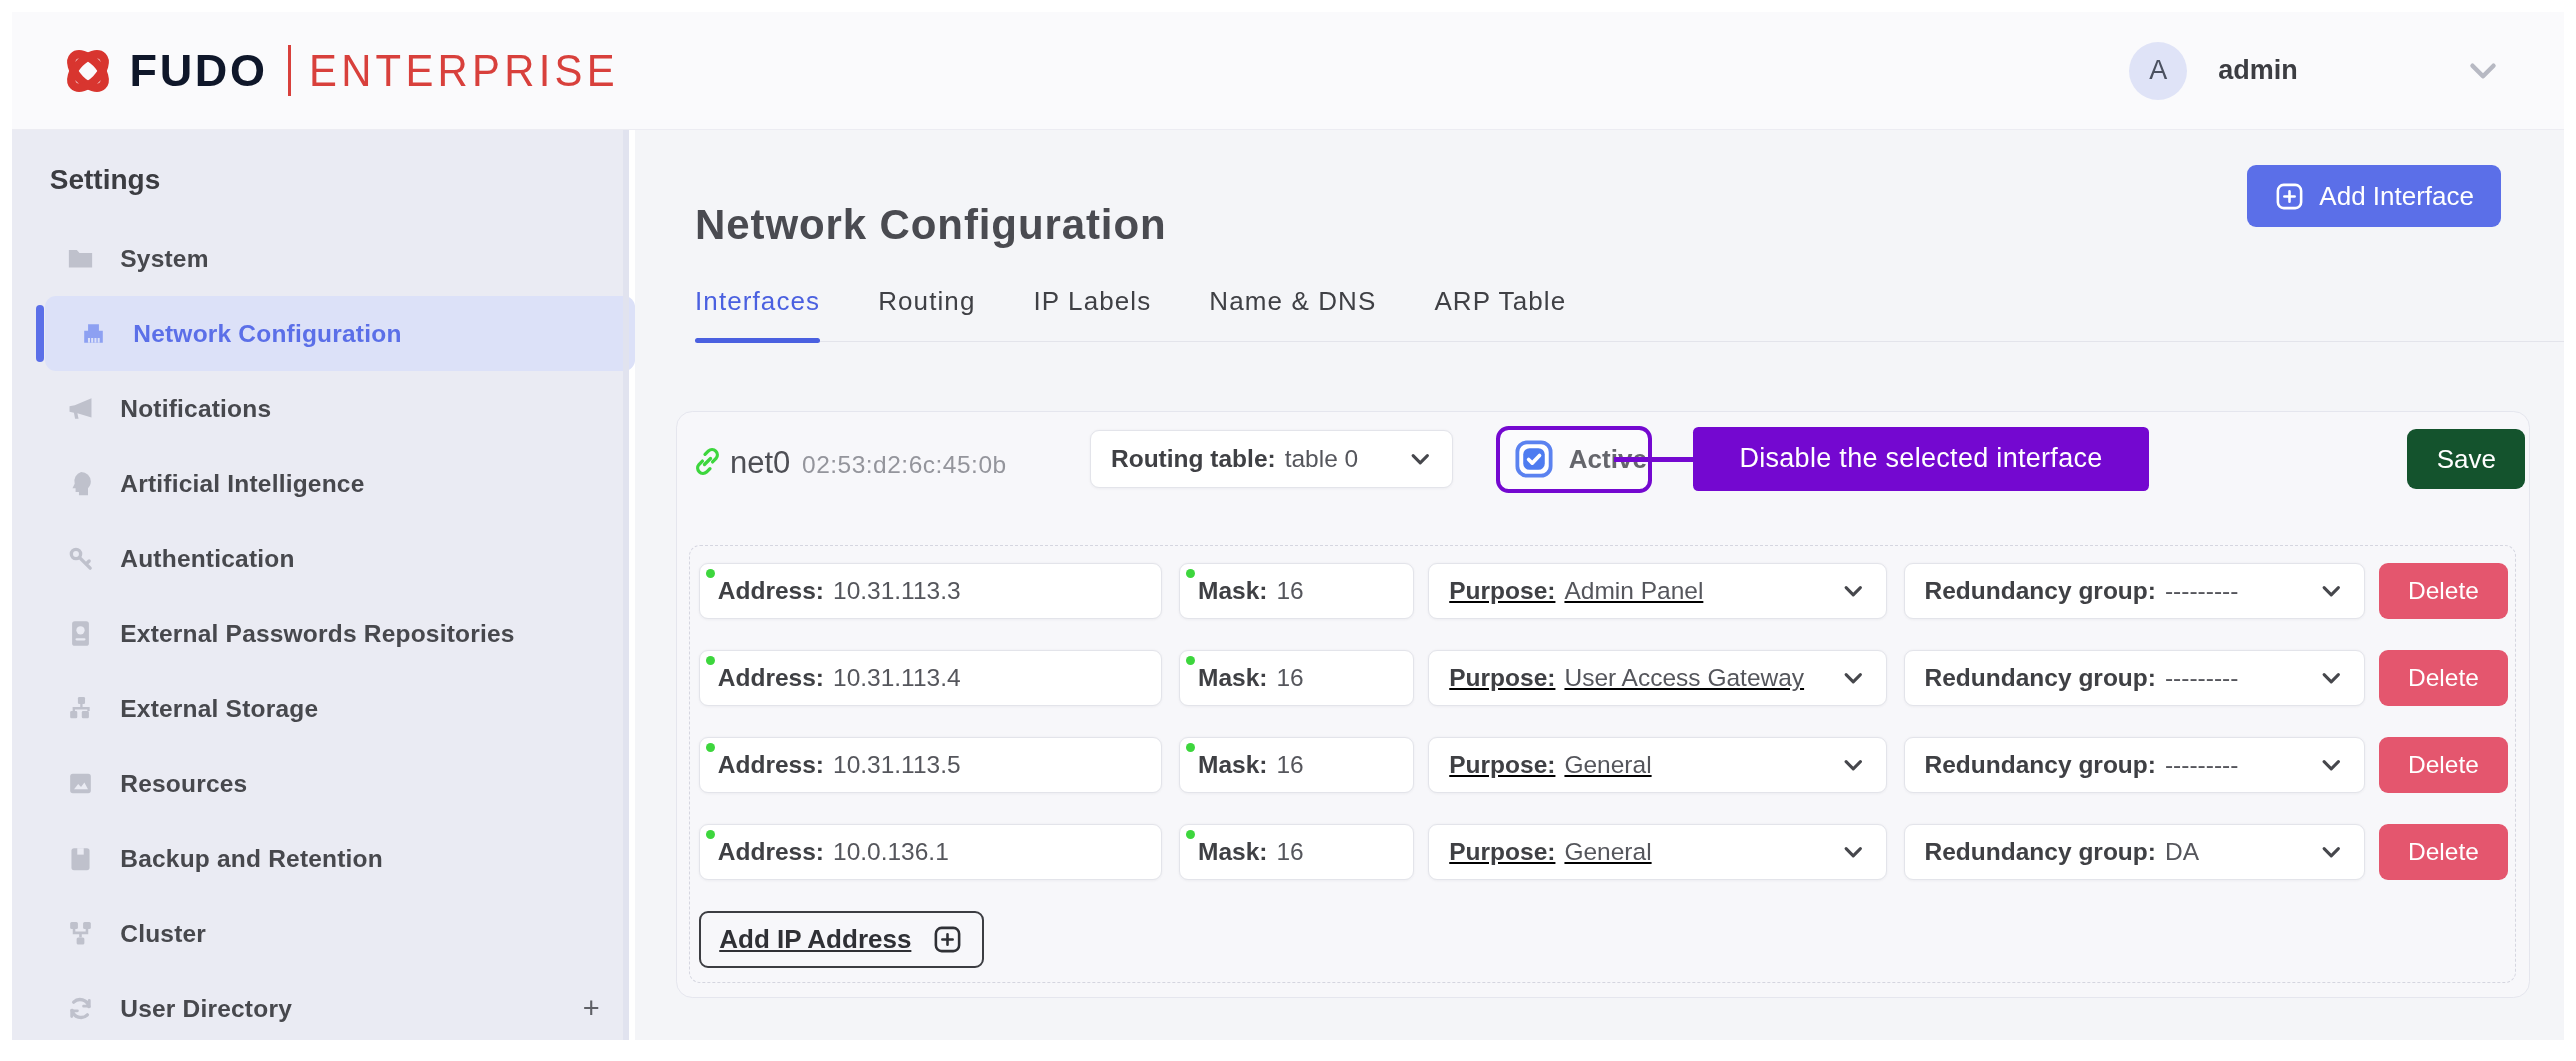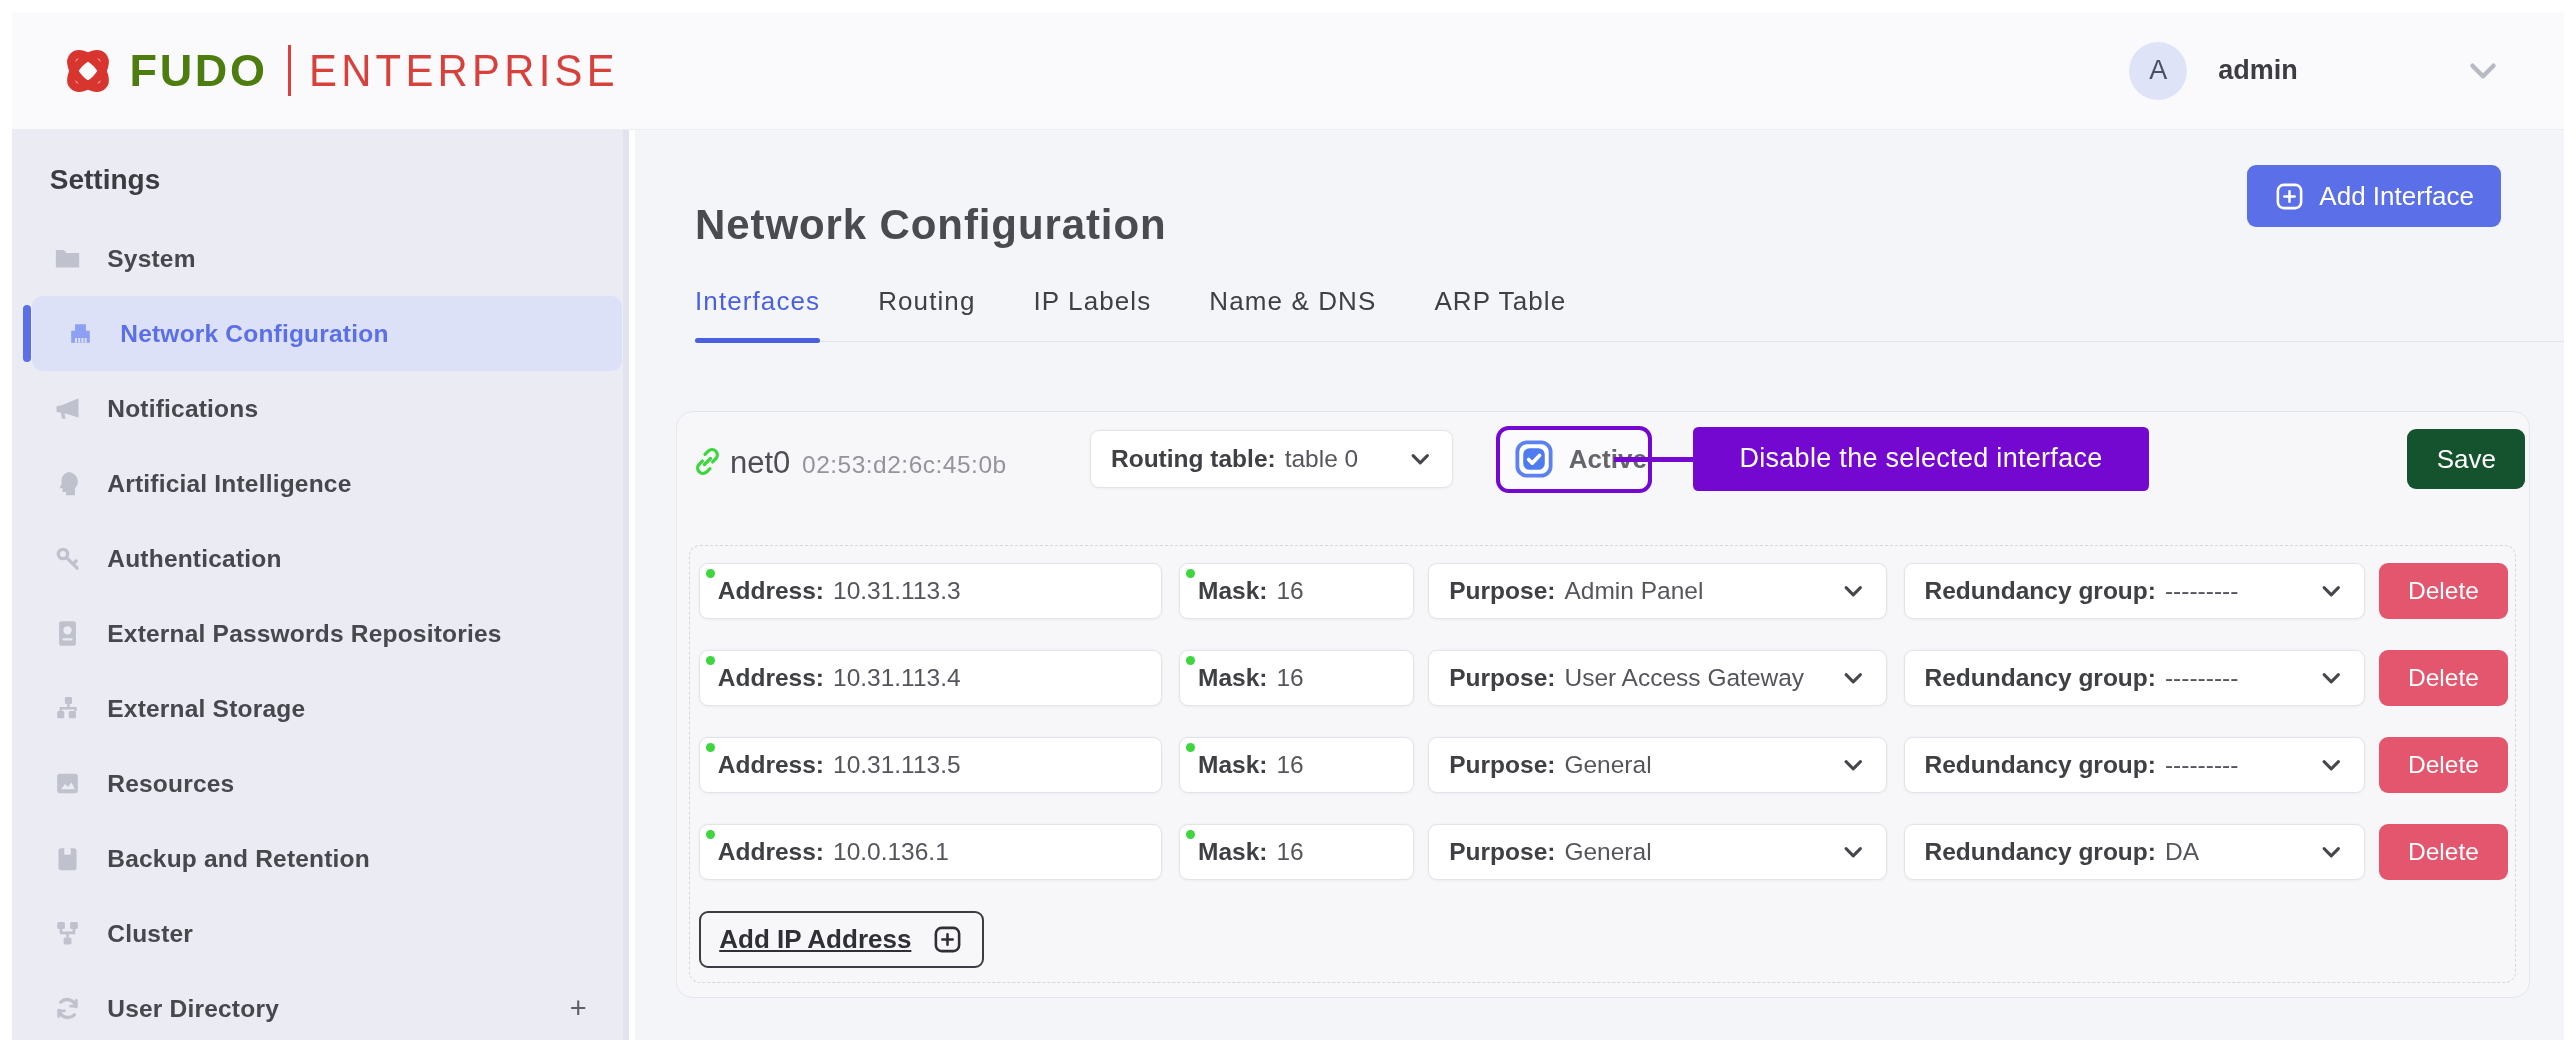--- a/index.html
+++ b/index.html
@@ -4,34 +4,34 @@
 <style>
   * { margin:0; padding:0; box-sizing:border-box; }
   html,body { background:#ffffff; font-family:"Liberation Sans", sans-serif; }
   .app { position:relative; width:2576px; height:1062px; background:#fff; overflow:hidden; }
 
   
   .header { position:absolute; left:11.8px; top:11.8px; width:2552px; height:118px;
             background:#fafafc; border-bottom:0.9px solid #ececf2; }
   .logo { position:absolute; left:47px; top:0; height:118px; display:flex; align-items:center; }
   .logo-knot { width:58px; height:58px; margin-right:12.7px; }
-  .logo-fudo { font-size:45px; font-weight:800; letter-spacing:2.7px; color:#4d7c0f; }
+  .logo-fudo { font-size:45px; font-weight:800; letter-spacing:2.7px; color:#0f172a; }
   .logo-sep { width:3.6px; height:51px; background:#d8403c; margin:0 18px 0 20px; }
   .logo-ent { font-size:44px; font-weight:300; letter-spacing:4.5px; color:#d8403c; transform:scaleX(.95); transform-origin:left; }
   .userbox { position:absolute; right:63px; top:0; height:118px; display:flex; align-items:center; gap:31px; }
   .avatar { width:58px; height:58px; border-radius:50%; background:#dfe3f7; color:#4b5160;
             display:flex; align-items:center; justify-content:center; font-size:27px; }
   .username { font-size:27px; font-weight:700; color:#3c3d42; margin-right:136px; }
   .chev-header { width:36px; height:36px; color:#b7b9c3; }
 
   
   .sidebar { position:absolute; left:11.8px; top:130px; width:617px; height:910px; background:#eaebf3; }
   .sidebar::after { content:''; position:absolute; right:0; top:0; width:6.3px; height:100%; background:#e1e3ef; }
   .side-heading { position:absolute; left:38px; top:34px; font-size:28px; font-weight:700; color:#3b3c41; }
-  .side-list { position:absolute; left:0; top:91px; width:100%; }
+  .side-list { position:absolute; left:13px; top:91px; width:100%; }
   .side-item { position:relative; height:75px; display:flex; align-items:center; padding-left:40px; cursor:pointer; }
   .side-item .sicon { width:31px; height:31px; color:#bfc1cc; flex:0 0 31px; display:flex; }
   .side-item .sicon svg { width:100%; height:100%; }
   .side-item .slabel { margin-left:24.5px; font-size:24.5px; font-weight:600; color:#47484d; letter-spacing:0.2px; }
   .side-item.active { background:#dce1f8; margin:0 7.3px 0 20px; border-radius:11px; padding-left:33px; }
   .side-item.active::before { content:''; position:absolute; left:-9px; top:9px; bottom:9px; width:8.2px;
                               border-radius:4.5px; background:#5b6fe8; }
   .side-item.active .slabel { color:#5b6fe8; font-weight:700; }
   .side-item.active .sicon { color:#8da0f2; }
   .side-plus { margin-left:auto; margin-right:42px; font-size:29px; font-weight:400; color:#5f6066; }
@@ -77,21 +77,21 @@
               display:flex; align-items:center; justify-content:center; letter-spacing:0.3px; }
 
   .btn-save { position:absolute; right:3.6px; top:17px; width:118px; height:60px; background:#14532d;
               border:none; border-radius:9px; color:#fff; font-size:26px; cursor:pointer; font-family:inherit; }
 
   .dashed-box { position:absolute; left:11.8px; top:133px; width:1827px; height:438px;
                 border:1.8px dashed #d5d6e0; border-radius:11px; }
   .ip-row { position:absolute; left:9px; right:7.3px; height:56px; display:flex; align-items:stretch; }
   .f-addr { width:466px; padding:0 18px; position:relative; }
   .f-mask { width:236px; margin-left:17px; padding:0 18px; position:relative; }
-  .f-purp { width:461px; margin-left:14.5px; padding:0 20px; cursor:pointer; }
+  .f-purp { width:461px; margin-left:14.5px; padding:0 20px; cursor:pointer;text-decoration:underline; }
   .f-red  { width:464px; margin-left:17px; padding:0 20px; cursor:pointer; }
   .dot { position:absolute; left:6.3px; top:5.4px; width:9px; height:9px; border-radius:50%; background:#3dd63d; }
   .btn-delete { width:129px; margin-left:14.5px; background:#e4566e; border:none; border-radius:9px;
                 color:#fff; font-size:24.5px; cursor:pointer; font-family:inherit;text-align:center; }
   .btn-add-ip { position:absolute; left:9px; top:365px; width:285px; height:57px;
                 background:transparent; border:2.3px solid #3c3d42; border-radius:9px;
                 display:flex; align-items:center; justify-content:center; gap:21px;
                 font-size:26px; font-weight:600; color:#2f3035; cursor:pointer; font-family:inherit;text-decoration:underline; }
   .btn-add-ip svg { width:31px; height:31px; }
 </style>

